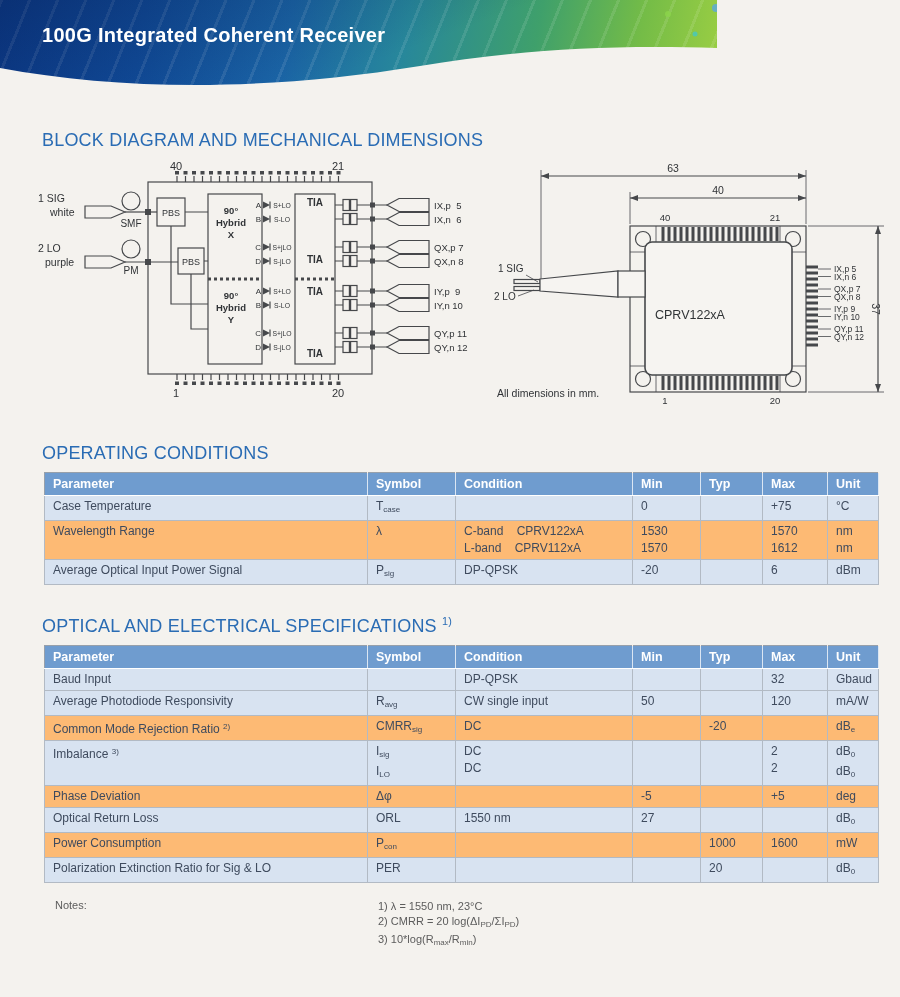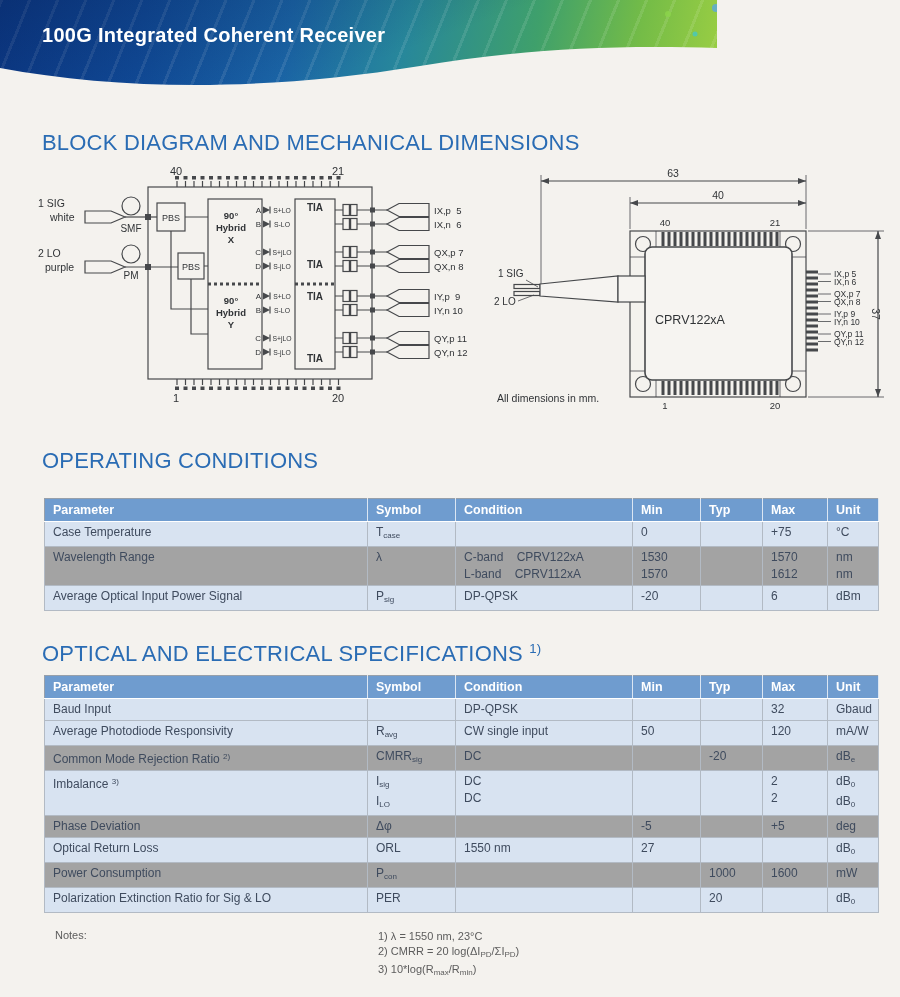--- a/index.html
+++ b/index.html
@@ -8,24 +8,24 @@
   
   .banner{position:relative;width:717px;height:100px;overflow:hidden;
     background:linear-gradient(100deg,#0d3f92 0%,#114e9e 20%,#1b66a8 40%,#27879b 56%,#3fa06b 74%,#74bc47 88%,#9ccf43 100%);}
   .banner .streaks{position:absolute;inset:0;
     background:repeating-linear-gradient(112deg,rgba(255,255,255,.10) 0px,rgba(255,255,255,.10) 3px,transparent 3px,transparent 26px);}
   .banner .shade{position:absolute;inset:0;background:linear-gradient(160deg,rgba(5,25,70,.38),rgba(5,25,70,0) 55%);}
   .banner h1{position:absolute;left:42px;top:24px;margin:0;color:#ffffff;font-size:20px;font-weight:bold;letter-spacing:.3px;z-index:4;}
   .banner svg{position:absolute;left:0;top:0;z-index:3;}
 
   
-  h2{font-weight:400;color:#2a6cb4;font-size:22px;letter-spacing:.2px;margin:0;}
+  h2{font-weight:400;color:#2a6cb4;font-size:18px;letter-spacing:.2px;margin:0;}
   h2 sup{font-size:60%;}
   .h-block{margin:30px 0 6px 42px;}
-  .h-oper{margin:36px 0 24px 42px;}
+  .h-oper{margin:36px 0 8px 42px;}
   .h-spec{margin:30px 0 8px 42px;}
 
   
   .diagrams{display:flex;gap:3px;margin-left:35px;align-items:flex-start;}
   svg text{fill:#303336;font-family:"Liberation Sans","DejaVu Sans",sans-serif;}
   .ln{fill:none;stroke:#46484b;stroke-width:1.2;}
   .lnthin{fill:none;stroke:#46484b;stroke-width:.8;}
   .fill{fill:#46484b;stroke:none;}
   .t7{font-size:6.8px;}
   .t8{font-size:8px;}
@@ -34,21 +34,21 @@
   .t95{font-size:9.5px;}
   .t10{font-size:10px;}
   .t105{font-size:10.5px;}
   .t11{font-size:11px;}
   .t125{font-size:12.5px;}
   .bold{font-weight:bold;}
   .mid{text-anchor:middle;}
   .end{text-anchor:end;}
 
   
-  table.spec{border-collapse:collapse;table-layout:fixed;width:834px;margin-left:44px;background:#a3a3a3;border:1px solid #97a0aa;}
+  table.spec{border-collapse:collapse;table-layout:fixed;width:834px;margin-left:44px;background:#fdba74;border:1px solid #97a0aa;}
   table.spec col.c0{width:323px}  table.spec col.c1{width:88px}
   table.spec col.c2{width:177px}  table.spec col.c3{width:68px}
   table.spec col.c4{width:62px}   table.spec col.c5{width:65px}
   table.spec col.c6{width:51px}
   table.spec th{background:#6f9ccf;color:#fff;font-weight:bold;font-size:12.5px;text-align:left;
     padding:4px 8px;border-right:1px solid rgba(255,255,255,.75);border-bottom:1px solid #ffffff;}
   table.spec td{border:1px solid #b2bac4;padding:2px 8px;font-size:12px;color:#3f4b5e;vertical-align:top;}
   table.spec tr.shade td{background:#d8e3f1;}
   table.spec .cl{line-height:17px;min-height:17px;white-space:nowrap;}
   table.spec sub,.notes sub{font-size:8px;vertical-align:-2px;}

